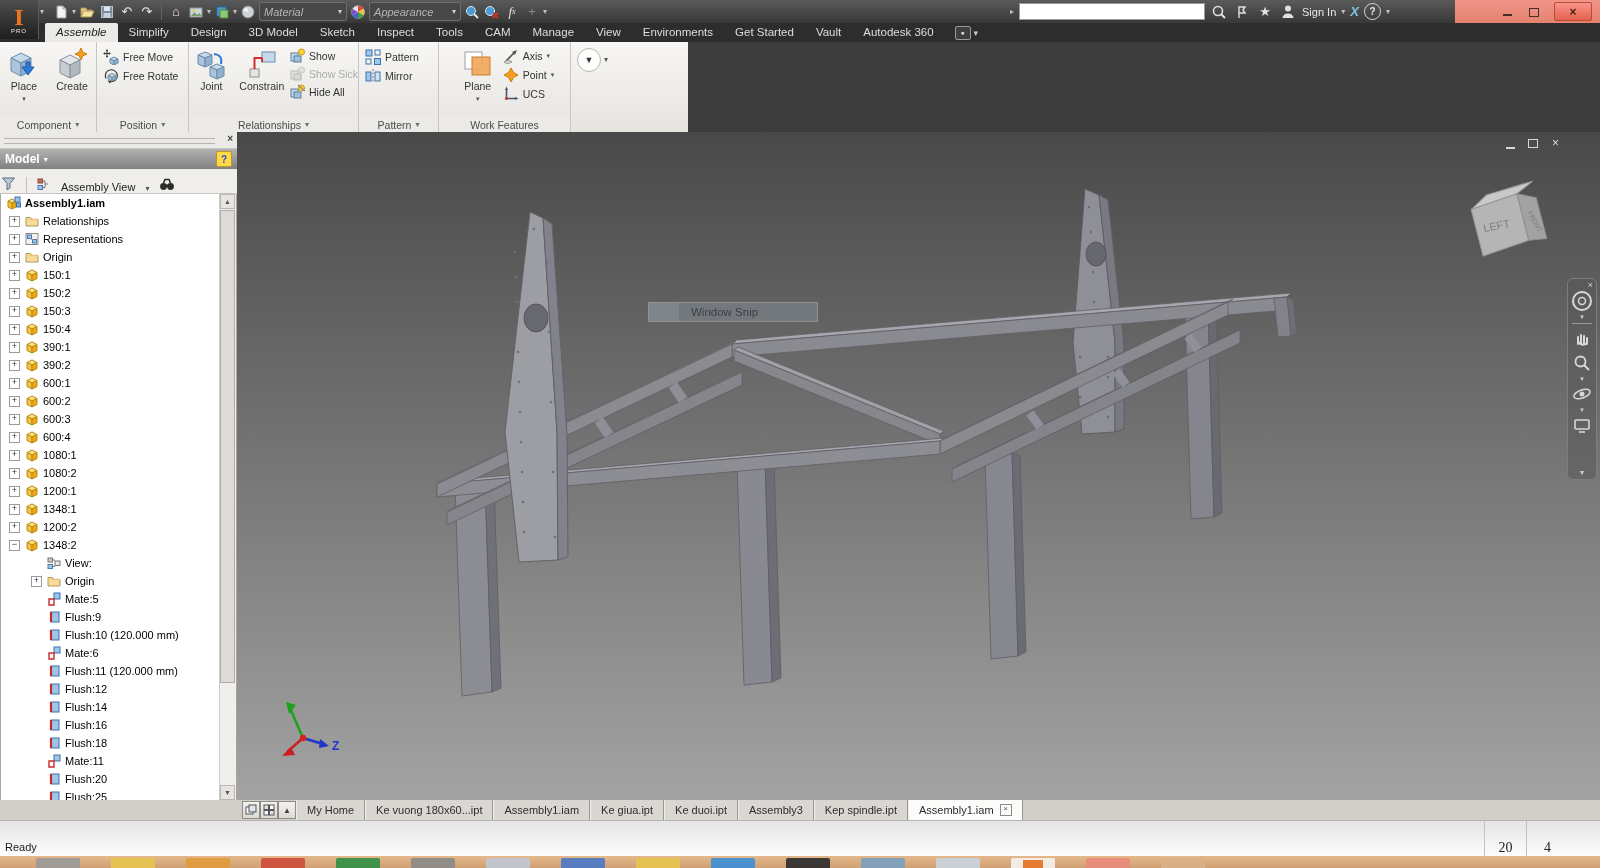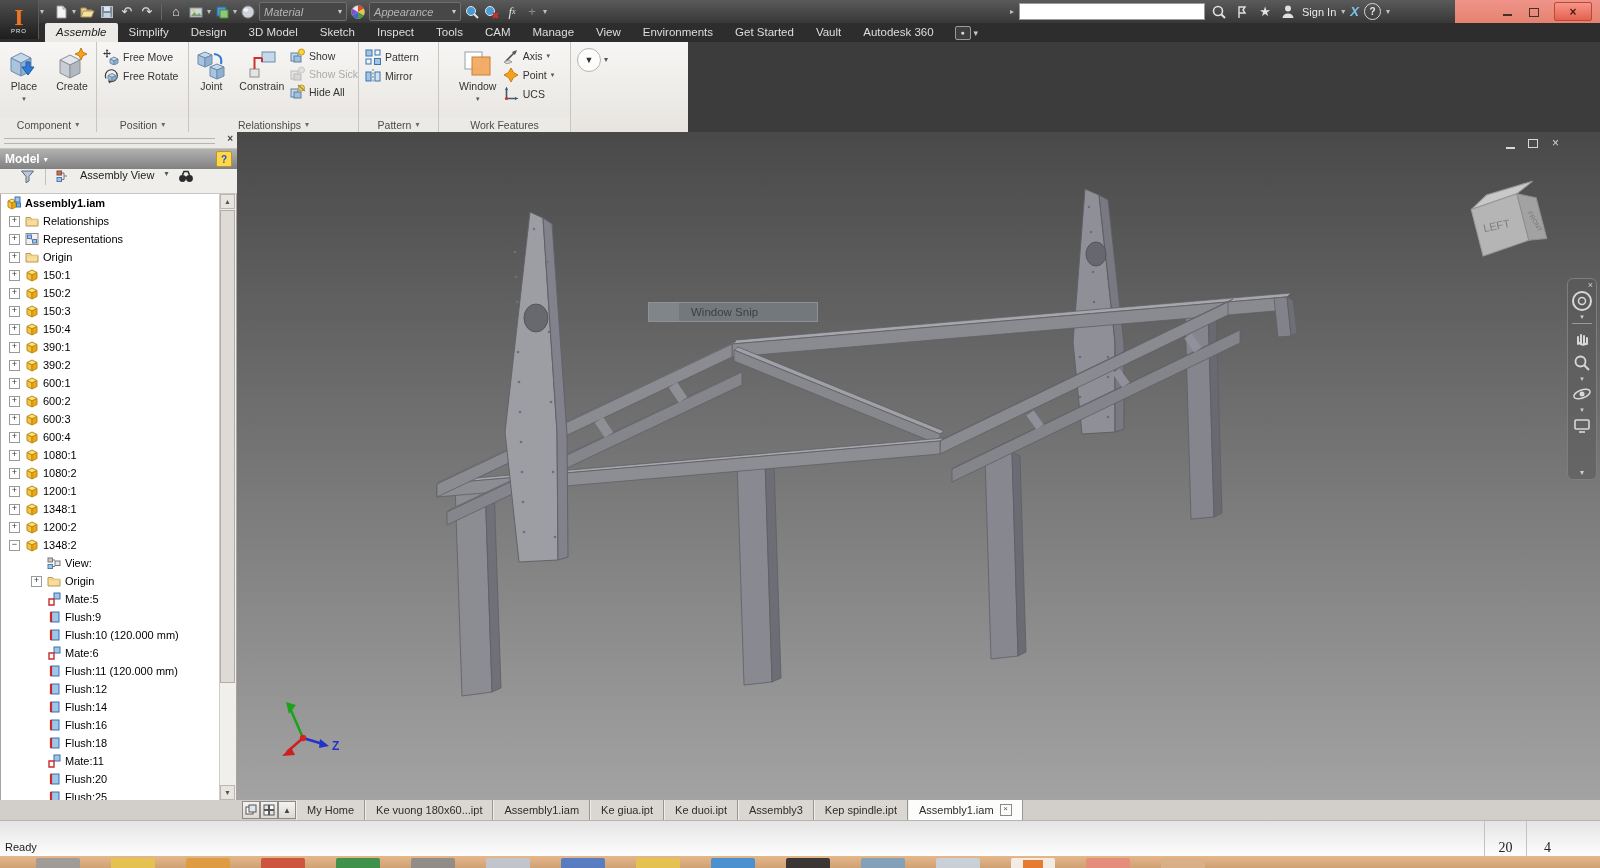--- a/index.html
+++ b/index.html
@@ -81,22 +81,22 @@
   #browser{position:absolute;left:0;top:0;width:237px;height:668px;background:#eceae7;}
   #b-grip{height:16px;position:relative;border-bottom:1px solid #c8c5c0;}
   #b-grip .lines{position:absolute;left:4px;right:22px;top:6px;height:4px;
                  border-top:1px solid #b8b5b0;border-bottom:1px solid #b8b5b0;}
   #b-grip .bx{position:absolute;right:4px;top:1px;font-size:10px;color:#444;cursor:pointer;font-weight:bold;}
   #b-hdr{height:20px;background:linear-gradient(#b2b2b2,#808080);display:flex;align-items:center;
          padding:0 5px;color:#fff;font-weight:bold;font-size:12px;gap:4px;}
   #b-hdr .dd{font-size:8px;font-weight:normal;}
   #b-help{margin-left:auto;width:14px;height:14px;background:#ffd94a;border:1px solid #b8982a;border-radius:2px;
           color:#2a50c8;font-size:10px;font-weight:bold;display:flex;align-items:center;justify-content:center;cursor:pointer;}
-  #b-toolbar{height:24px;background:#f0eeea;border-bottom:1px solid #c8c5c0;display:flex;align-items:flex-start;
-             padding:0 20px;gap:10px;color:#222;}
+  #b-toolbar{height:24px;background:#f0eeea;border-bottom:1px solid #c8c5c0;display:flex;align-items:flex-end;
+             padding:0 1px;gap:10px;color:#222;}
   #b-toolbar .sep{width:1px;height:16px;background:#c4c1bc;}
   #b-toolbar .dd{font-size:8px;color:#555;}
   #tree-wrap{position:relative;height:607px;background:#fff;border:1px solid #a8a5a0;border-top:none;
              box-sizing:border-box;overflow:hidden;}
   #tree{position:absolute;left:0;top:0;right:16px;bottom:0;overflow:hidden;}
   .trow{height:18px;display:flex;align-items:center;white-space:nowrap;cursor:pointer;}
   .exp{width:9px;height:9px;border:1px solid #9a9a9a;background:#fff;font-size:9px;line-height:7px;
        text-align:center;color:#333;margin-right:5px;flex-shrink:0;box-sizing:content-box;}
   .expsp{width:16px;flex-shrink:0;}
   .ticon{width:14px;height:14px;margin-right:4px;flex-shrink:0;}
@@ -469,21 +469,21 @@
 
       <div class="panel" style="width:132px">
         <div class="panel-body">
           <div class="bigbtn">
             <span class="bicon">
                 <svg width="34" height="34">
                   <rect x="4" y="6" width="17" height="17" fill="#ffffff" stroke="#9aa0a6"></rect>
                   <rect x="11" y="11" width="18" height="18" fill="#f2a75c" fill-opacity="0.92" stroke="#c97f2e"></rect>
                 </svg>
               </span>
-            <span>Window</span>
+            <span>Plane</span>
             <span class="bdd">▾</span>
           </div>
           <div class="colbtns" style="padding-top:3px">
             <div class="smallbtn">
               <svg width="16" height="16">
                   <line x1="3" y1="13" x2="12" y2="4" stroke="#555" stroke-width="1.6"></line>
                   <polygon points="14,2 9,4 12,7" fill="#555"></polygon>
                   <polygon points="1,14 6,12 9,14 4,16" fill="#d9d9d9" stroke="#999"></polygon>
                 </svg>
               <span>Axis</span>

